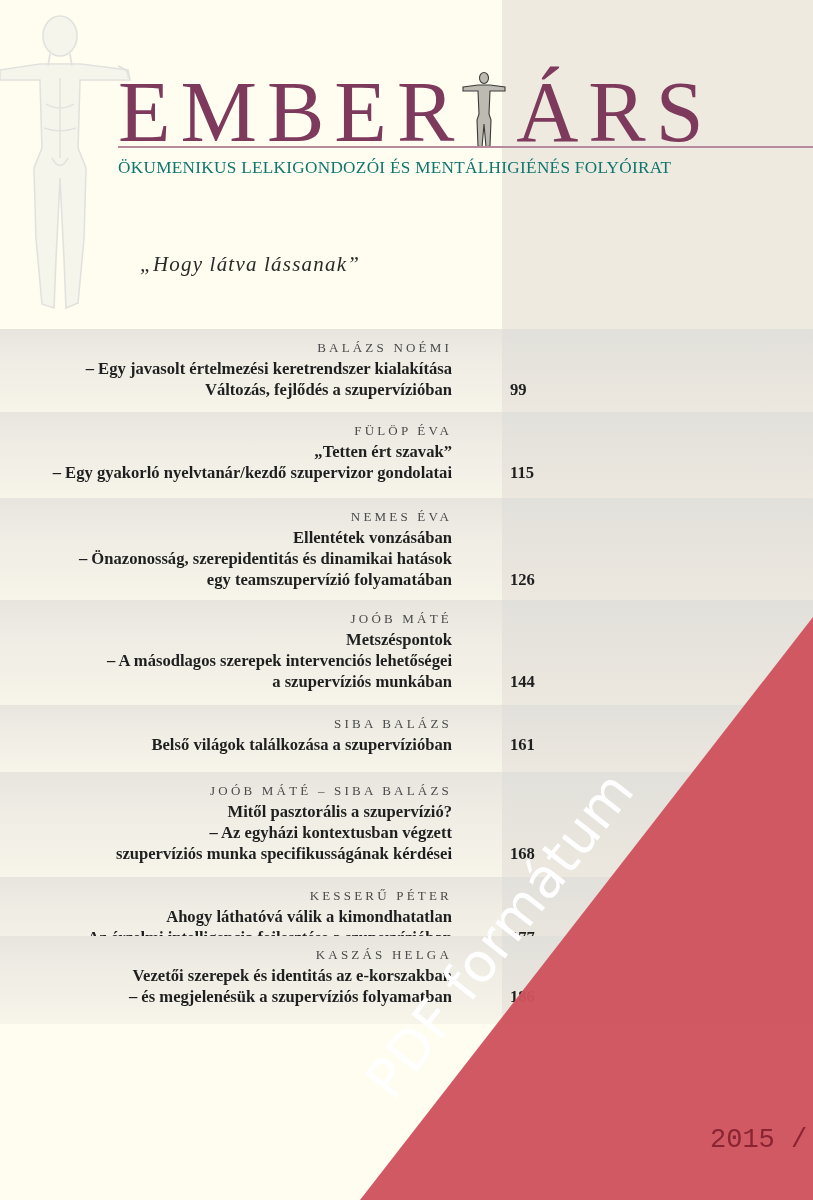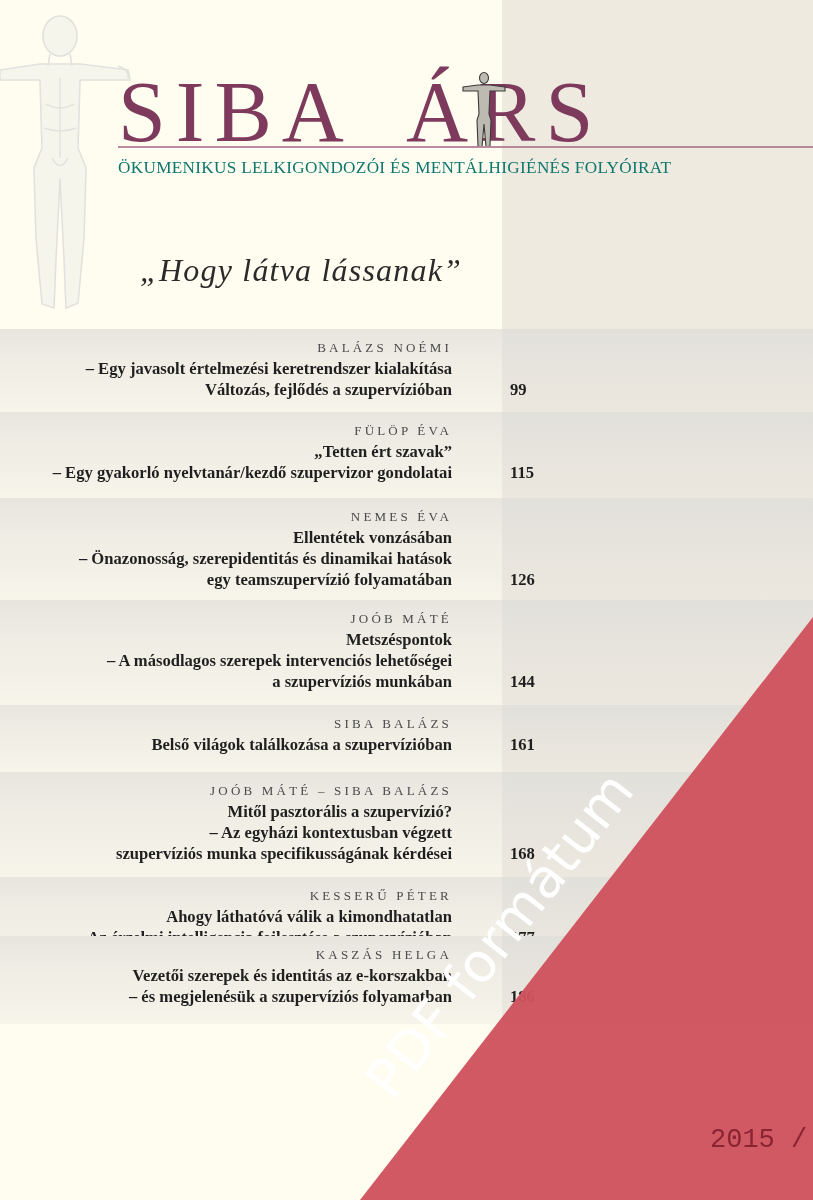--- a/index.html
+++ b/index.html
@@ -25,21 +25,21 @@
   .mini-figure { position: absolute; left: 462px; top: 70px; width: 44px; height: 78px; }
   .tagline {
     position: absolute; left: 118px; top: 158px;
     font-family: "Liberation Serif", "DejaVu Serif", serif;
     font-size: 17.2px; letter-spacing: 0.3px; color: #0f766e; white-space: nowrap;
   }
 
   .issue-title {
     position: absolute; left: 140px; top: 252px;
     font-family: "Liberation Serif", "DejaVu Serif", serif;
-    font-style: italic; font-size: 32px; letter-spacing: 1.2px; color: #2A2A2A; white-space: nowrap;
+    font-style: italic; font-size: 21px; letter-spacing: 1.2px; color: #2A2A2A; white-space: nowrap;
   }
 
   
   .toc-row { position: absolute; left: 0; width: 813px; }
   .toc-row .band-left {
     position: absolute; left: 0; top: 0; width: 502px; height: 100%;
     background: linear-gradient(to bottom, #E7E5DE 0%, #EFEDE4 40%, #F7F5EA 100%);
   }
   .toc-row .band-right {
     position: absolute; left: 502px; top: 0; width: 311px; height: 100%;
@@ -88,21 +88,21 @@
       <path d="M60 70 L60 150 M46 96 Q60 104 74 96 M44 120 Q60 126 76 120 M52 150 Q60 165 68 150"></path>
       <path d="M118 58 Q130 62 128 70"></path>
     </g>
     <g fill="#D8D8DB" opacity="0.35">
       <path d="M0 62 L40 56 L80 56 L128 62 L130 72 L80 72 L78 140 L86 160 L84 230 L78 295 L66 300 L64 250 L60 170 L56 250 L54 300 L42 296 L36 230 L34 160 L42 140 L40 72 L0 72 Z"></path>
       <ellipse cx="60" cy="28" rx="17" ry="20"></ellipse>
     </g>
   </svg>
 
   <div class="masthead">
-    <div class="mast-title"><span>SIBA</span><span class="gap"></span><span>ÁRS</span></div>
+    <div class="mast-title"><span>EMBER</span><span class="gap"></span><span>ÁRS</span></div>
   </div>
   <svg class="mini-figure" viewBox="0 0 44 78">
     <g fill="#BDBAB2" stroke="#3A3A3A" stroke-width="1.1">
       <ellipse cx="22" cy="8" rx="4.5" ry="5.5"></ellipse>
       <path d="M1 17 L16 15 L28 15 L43 17 L43 21 L28 21 L27 44 L29 50 L28 76 L24 77 L22 54 L20 77 L16 76 L15 50 L17 44 L16 21 L1 21 Z"></path>
     </g>
   </svg>
   <div class="mast-rule"></div>
   <div class="tagline">ÖKUMENIKUS LELKIGONDOZÓI ÉS MENTÁLHIGIÉNÉS FOLYÓIRAT</div>
 

